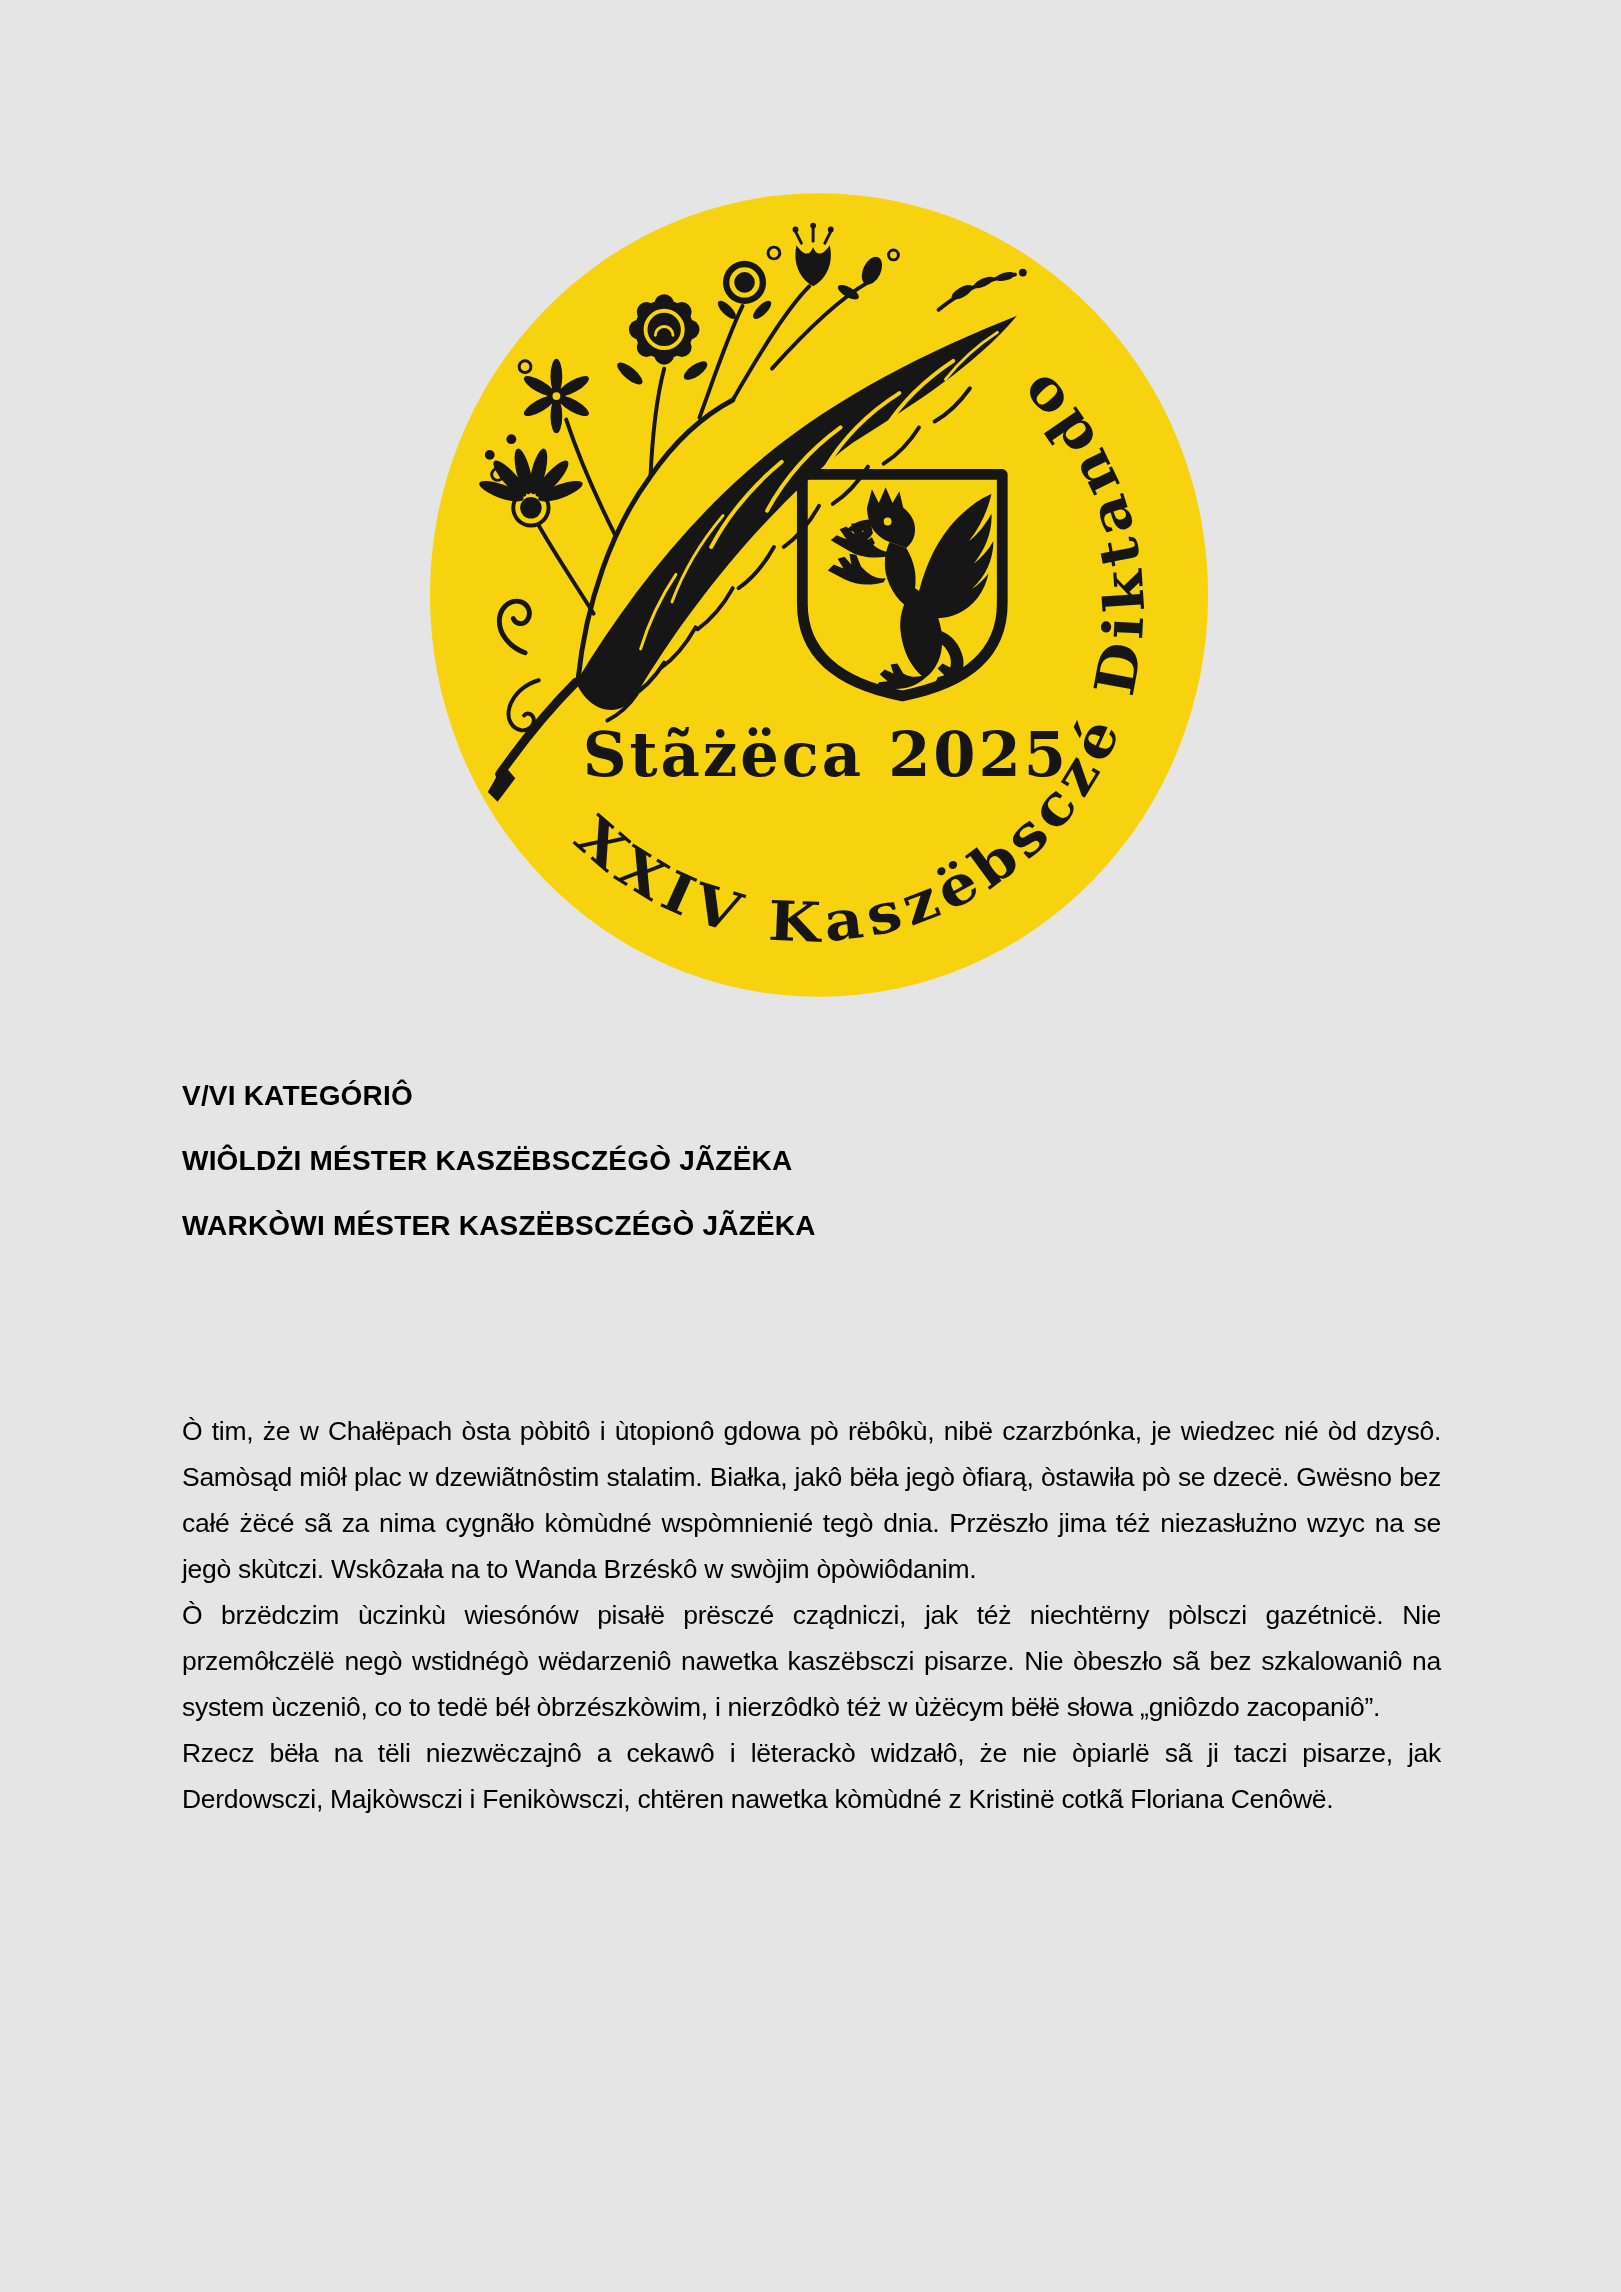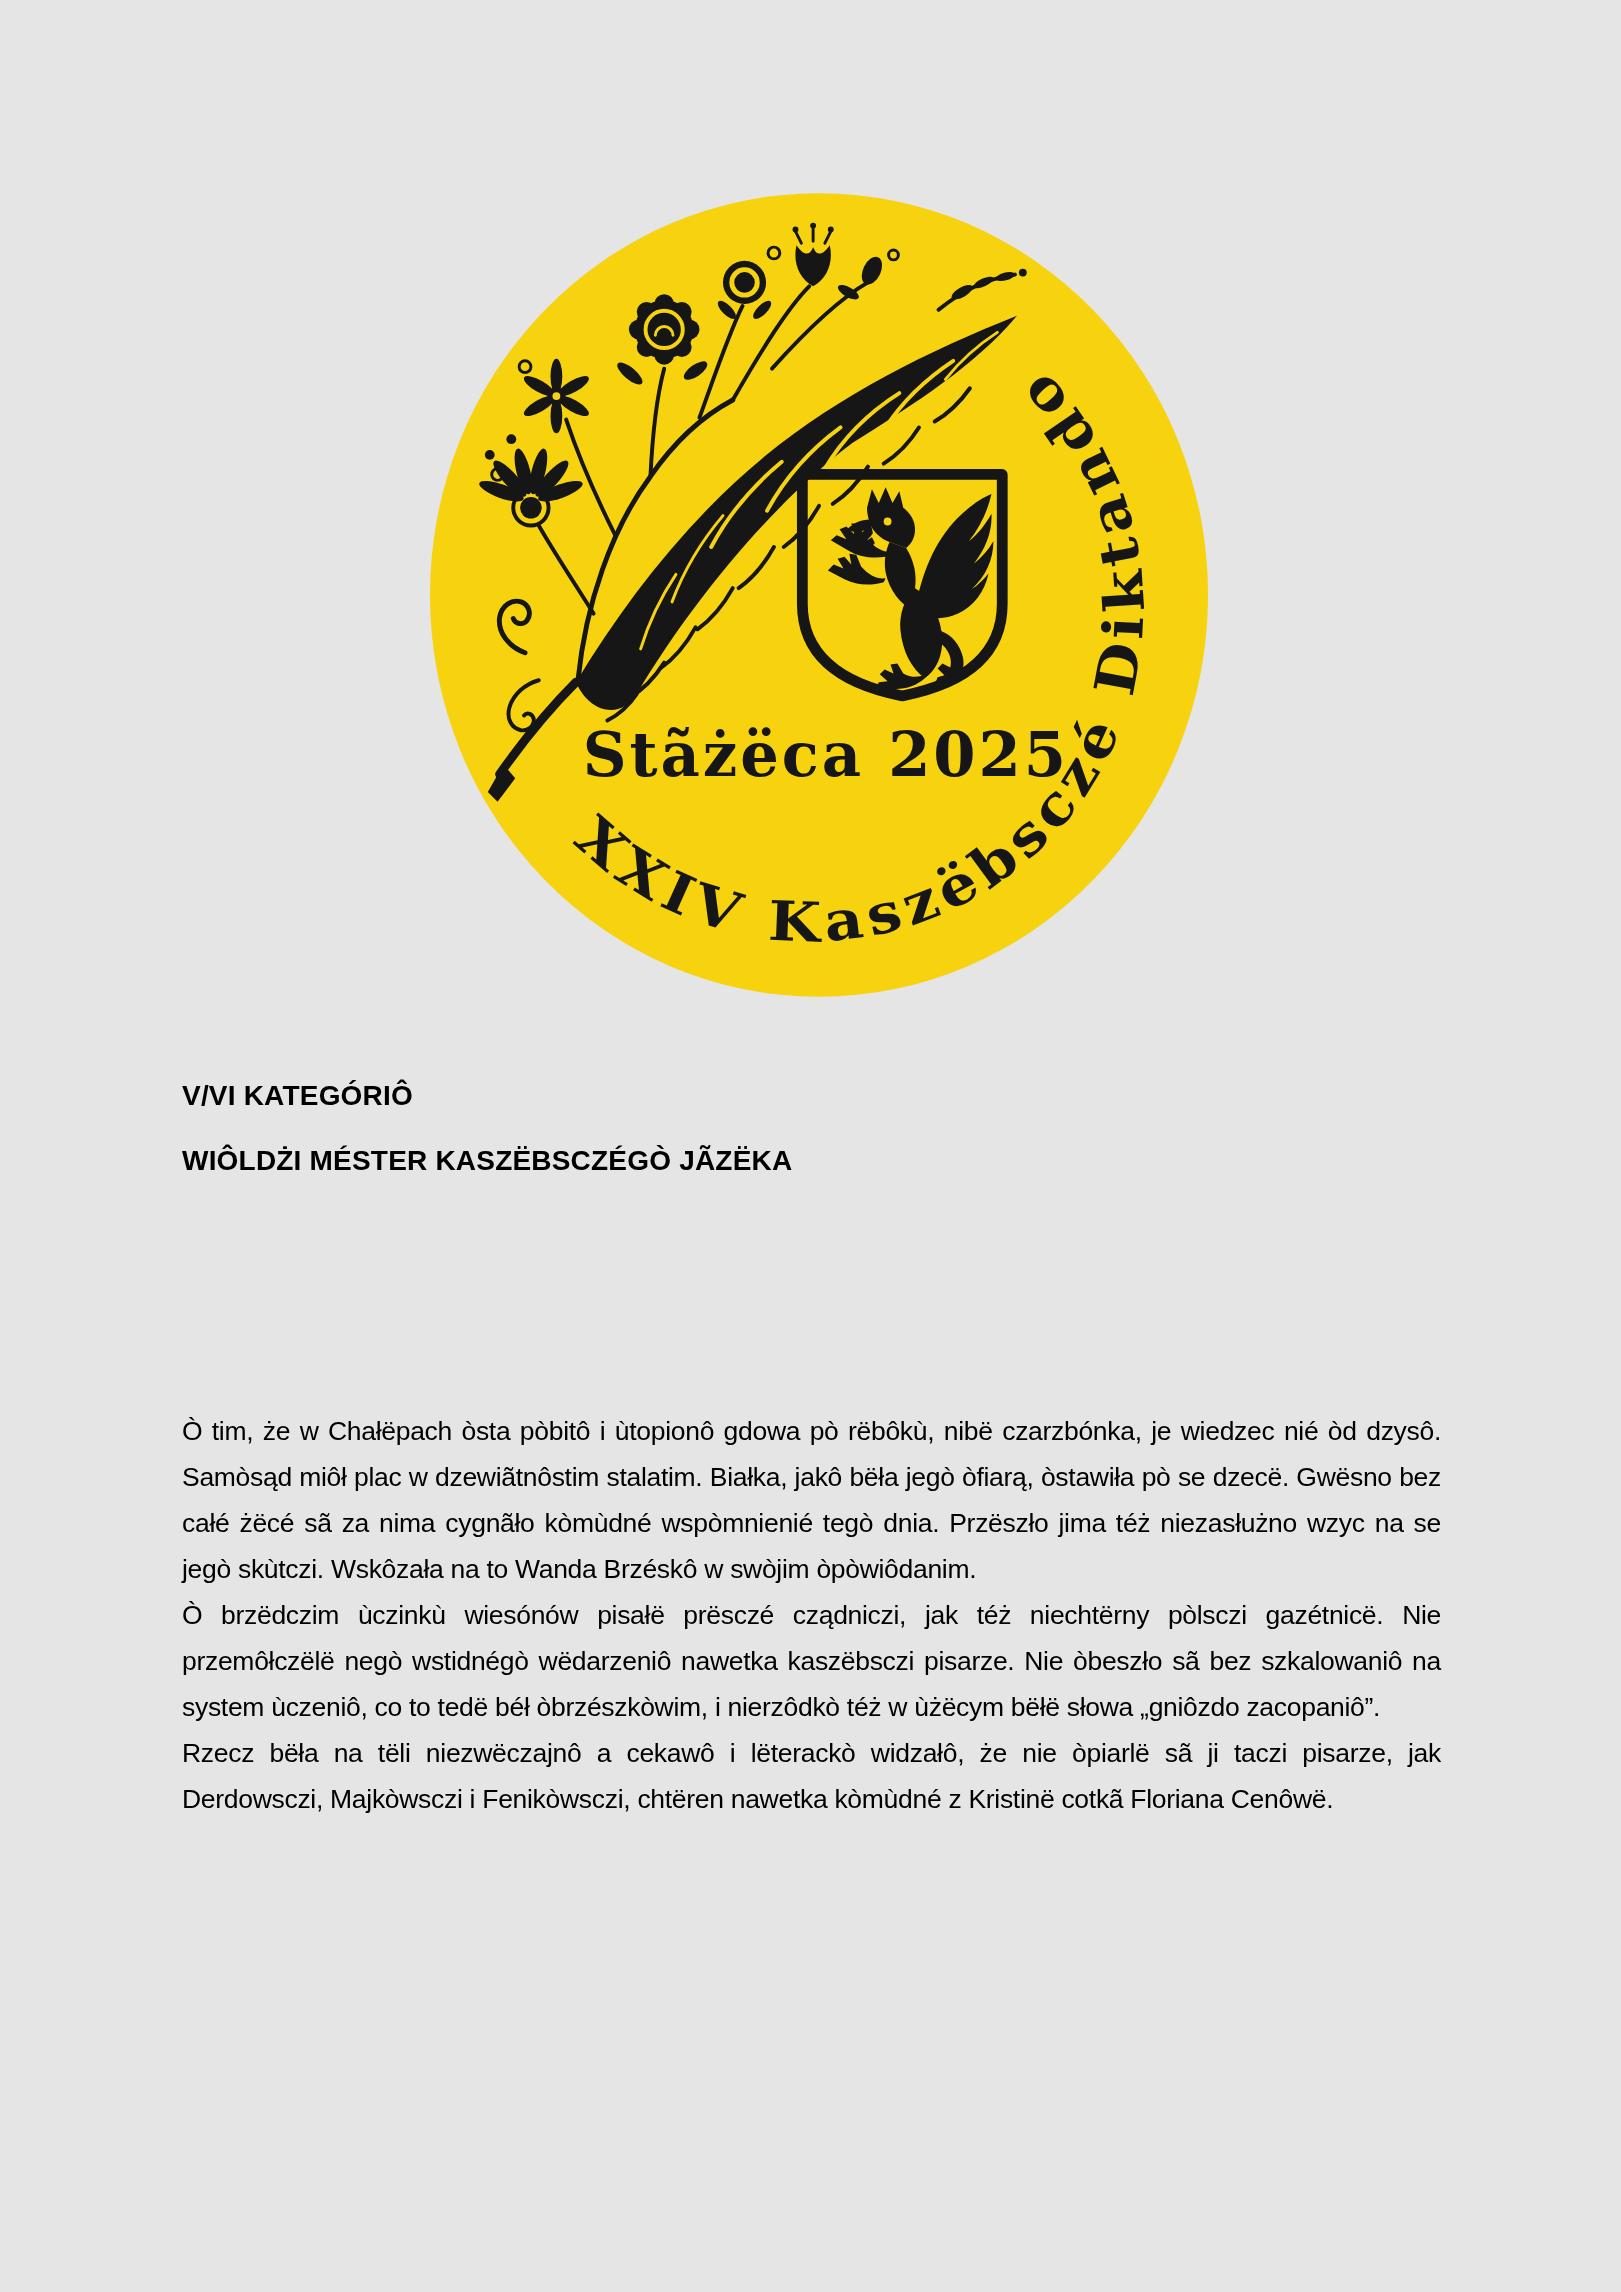--- a/index.html
+++ b/index.html
@@ -179,20 +179,21 @@
       <path id="arcPath" fill="none" d="M 141 657 A 340 340 0 1 0 599 157"></path>
       <text class="logo-serif" font-size="56" letter-spacing="6">
         <textPath href="#arcPath" startOffset="8" textLength="1080" lengthAdjust="spacingAndGlyphs">XXIV Kaszëbsczé Diktando</textPath>
       </text>
     </svg>
   </div>
 
   <div class="headings">
     <p>V/VI KATEGÓRIÔ</p>
     <p>WIÔLDŻI MÉSTER KASZËBSCZÉGÒ JÃZËKA</p>
+    <p>WARKÒWI MÉSTER KASZËBSCZÉGÒ JÃZËKA</p>
   </div>
 
   <div class="body-text">
     <p class="para">Ò tim, że w Chałëpach òsta pòbitô i ùtopionô gdowa pò rëbôkù, nibë czarzbónka, je wiedzec nié òd dzysô. Samòsąd miôł plac w dzewiãtnôstim stalatim. Białka, jakô bëła jegò òfiarą, òstawiła pò se dzecë. Gwësno bez całé żëcé sã za nima cygnãło kòmùdné wspòmnienié tegò dnia. Przëszło jima téż niezasłużno wzyc na se jegò skùtczi. Wskôzała na to Wanda Brzéskô w swòjim òpòwiôdanim.</p>
     <p class="para">Ò brzëdczim ùczinkù wiesónów pisałë prësczé cządniczi, jak téż niechtërny pòlsczi gazétnicë. Nie przemôłczëlë negò wstidnégò wëdarzeniô nawetka kaszëbsczi pisarze. Nie òbeszło sã bez szkalowaniô na system ùczeniô, co to tedë béł òbrzészkòwim, i nierzôdkò téż w ùżëcym bëłë słowa „gniôzdo zacopaniô”.</p>
     <p class="para">Rzecz bëła na tëli niezwëczajnô a cekawô i lëterackò widzałô, że nie òpiarlë sã ji taczi pisarze, jak Derdowsczi, Majkòwsczi i Fenikòwsczi, chtëren nawetka kòmùdné z Kristinë cotkã Floriana Cenôwë.</p>
   </div>
 
 </div>
 

